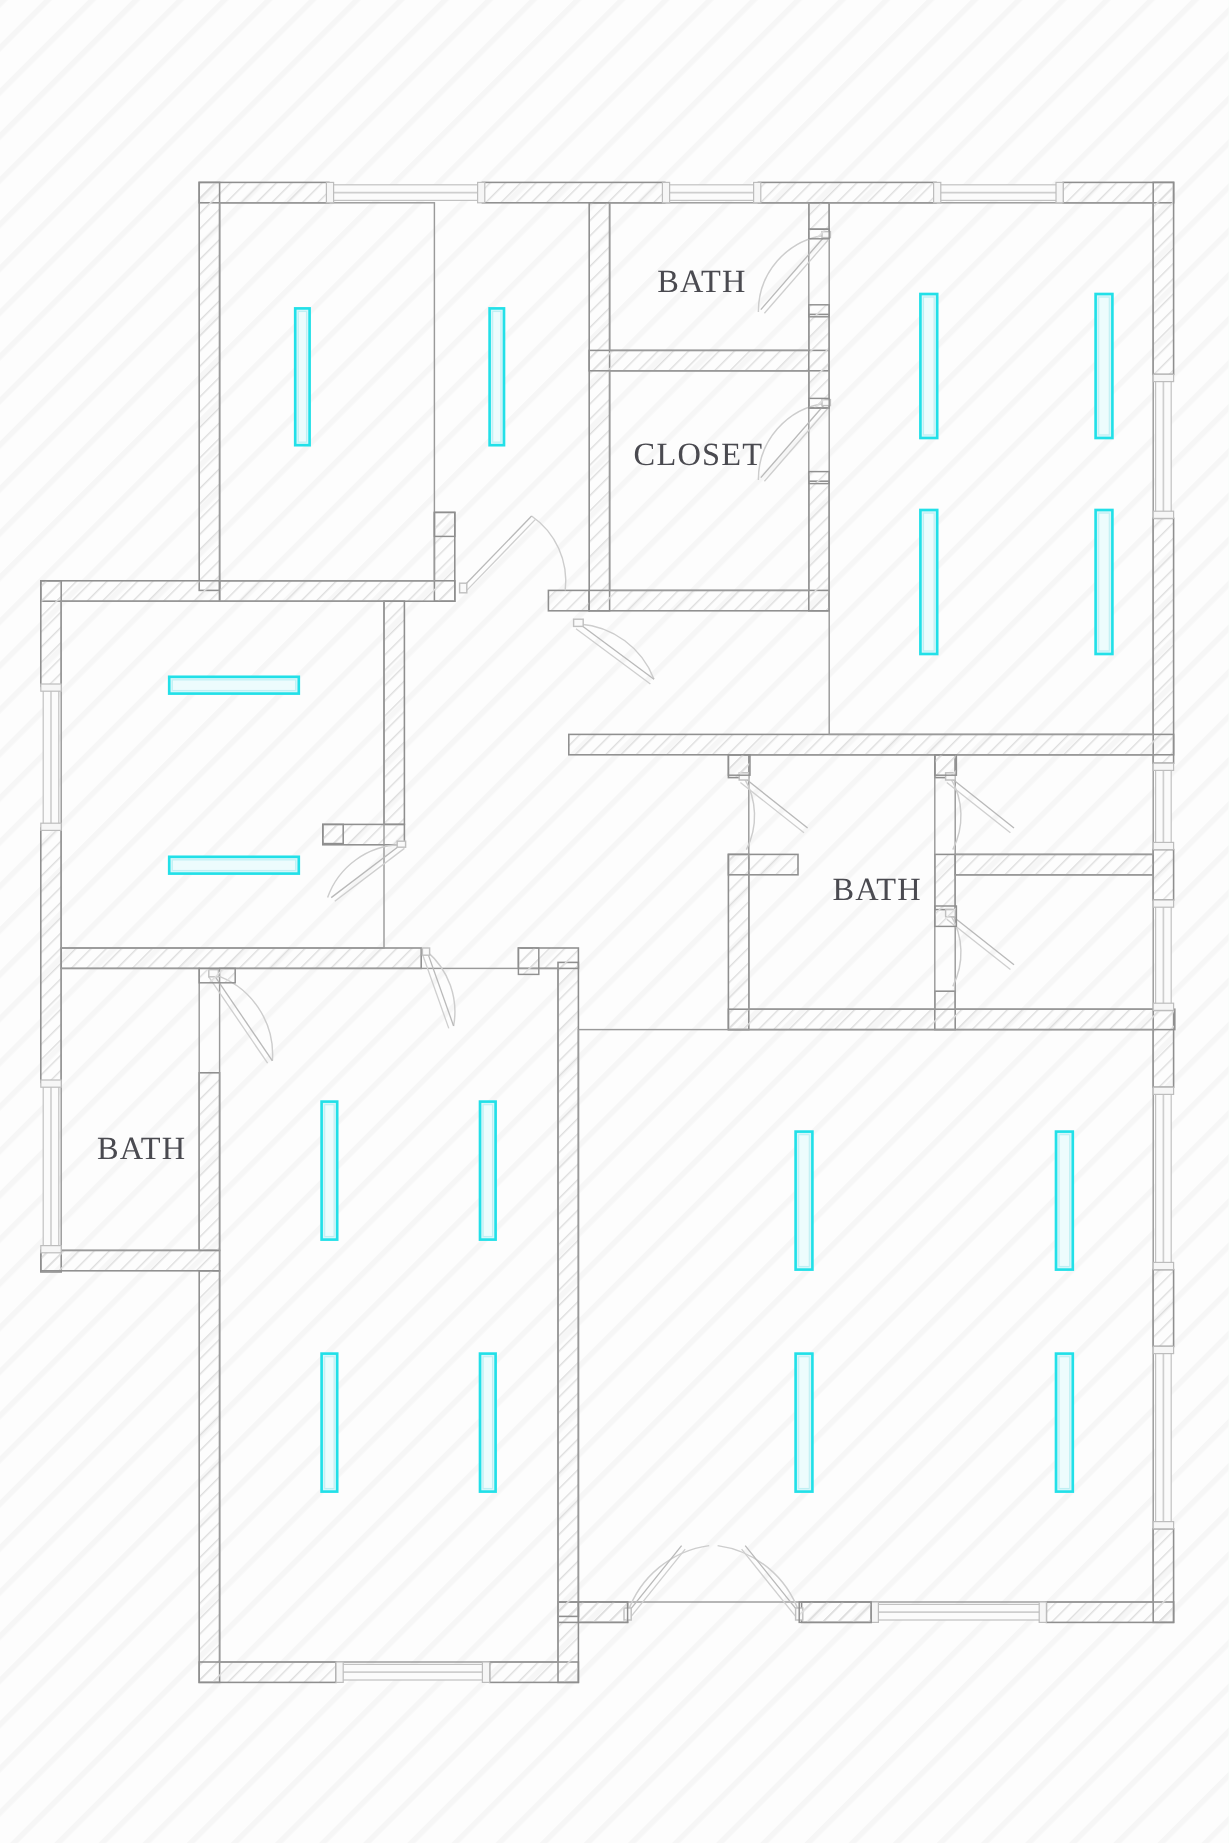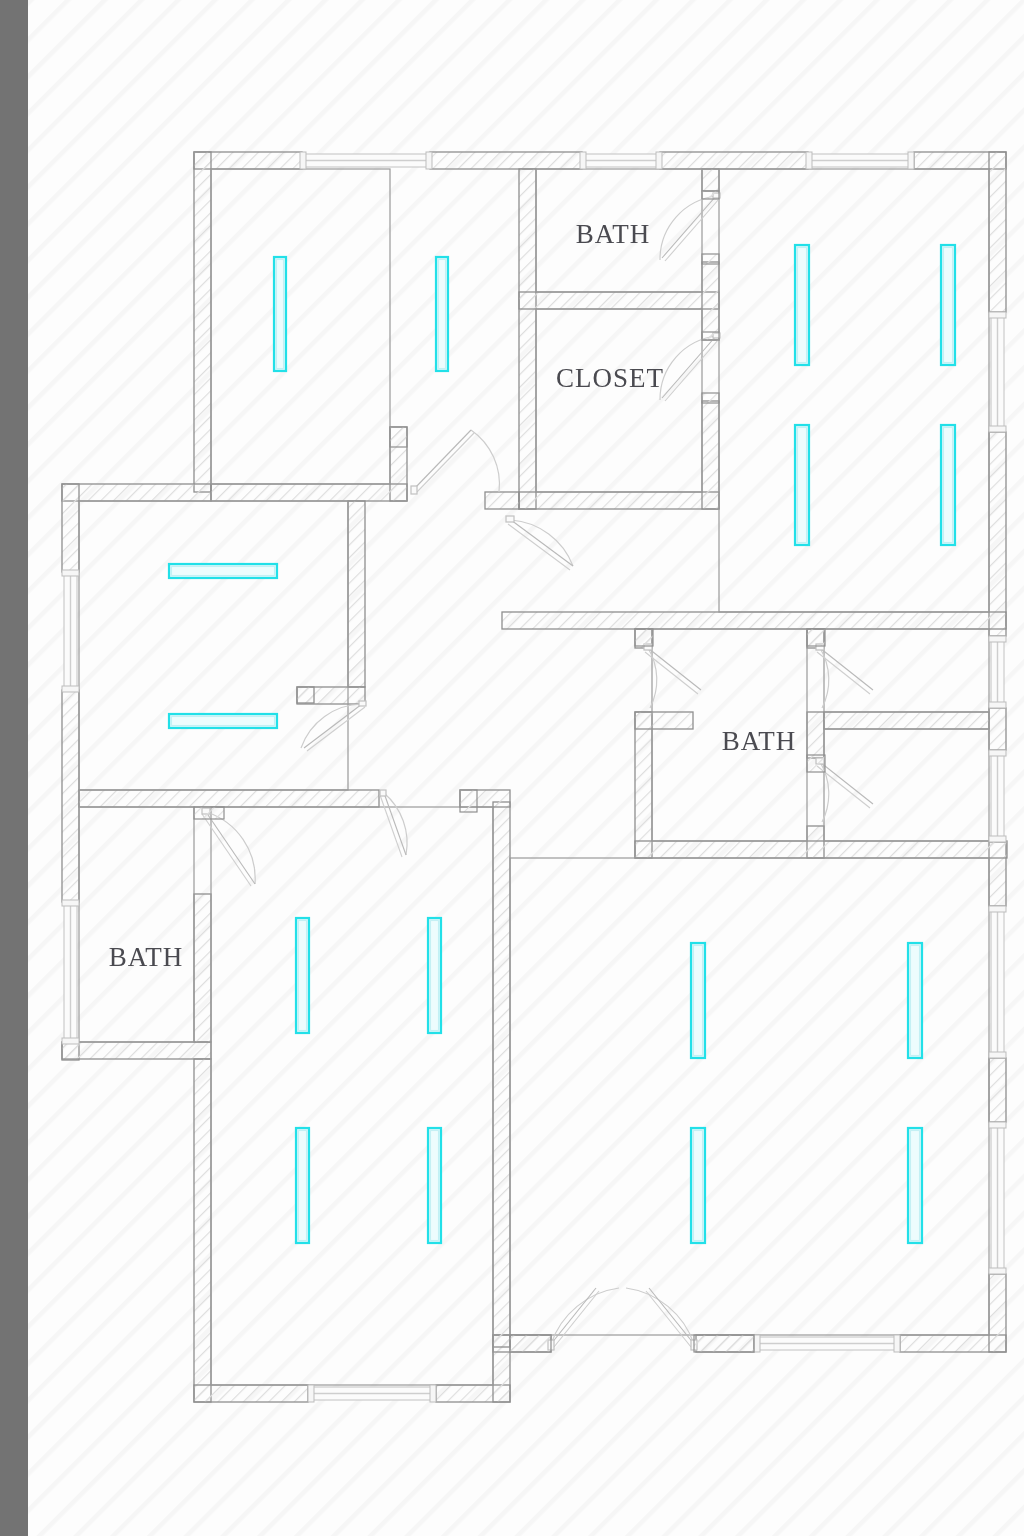--- a/index.html
+++ b/index.html
@@ -1,21 +1,21 @@
 <!DOCTYPE html>
 <html><head>
 <meta charset="utf-8">
 <title>Floor Plan</title>
 <style>
   html,body{margin:0;padding:0;background:#ffffff;}
   body{
     width:1024px;height:1536px;overflow:hidden;
     font-family:"Liberation Serif", serif;
   }
-  #plan-root{position:relative;width:936px;height:1536px;background:#737373;padding-left:28px;}
+  #plan-root{position:relative;width:936px;height:1536px;background:#22c55e;}
   svg#floorplan{display:block;width:1024px;height:1536px;}
   .room-label{
     font-family:"Liberation Serif", serif;
     fill:#4a4a50;
     font-size:27px;
     letter-spacing:1px;
     text-anchor:middle;
     dominant-baseline:middle;
     user-select:none;
   }

